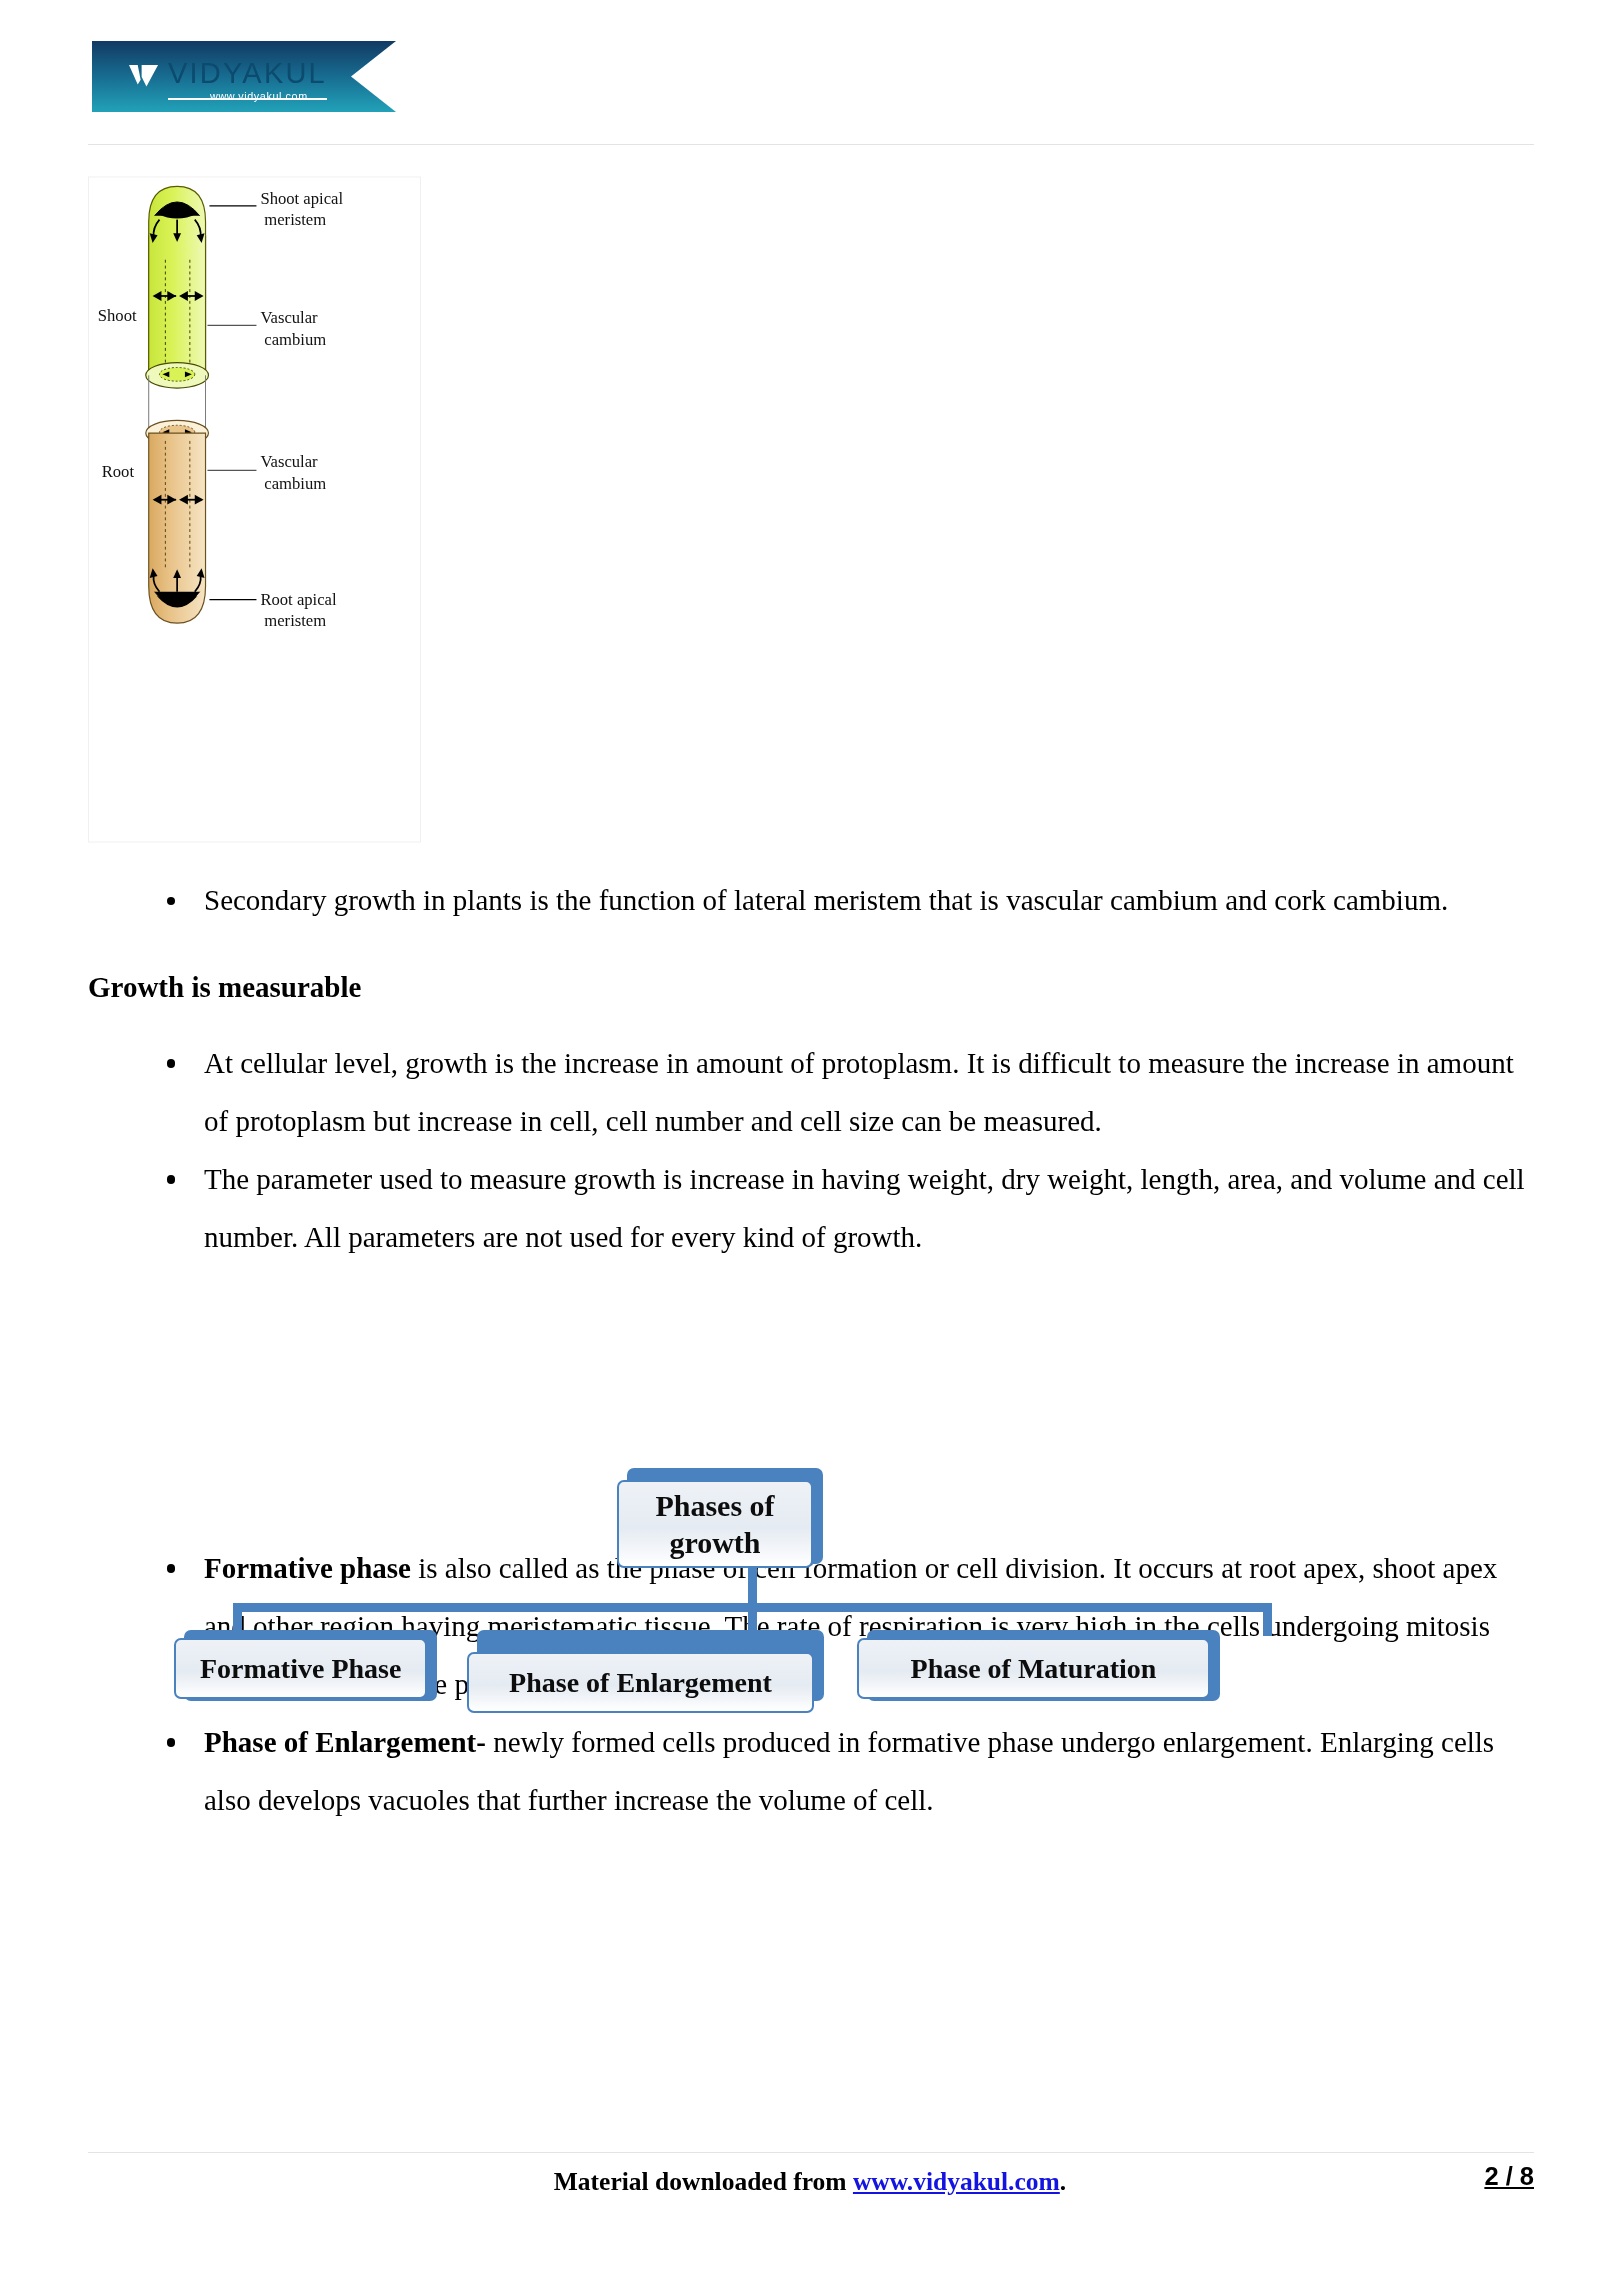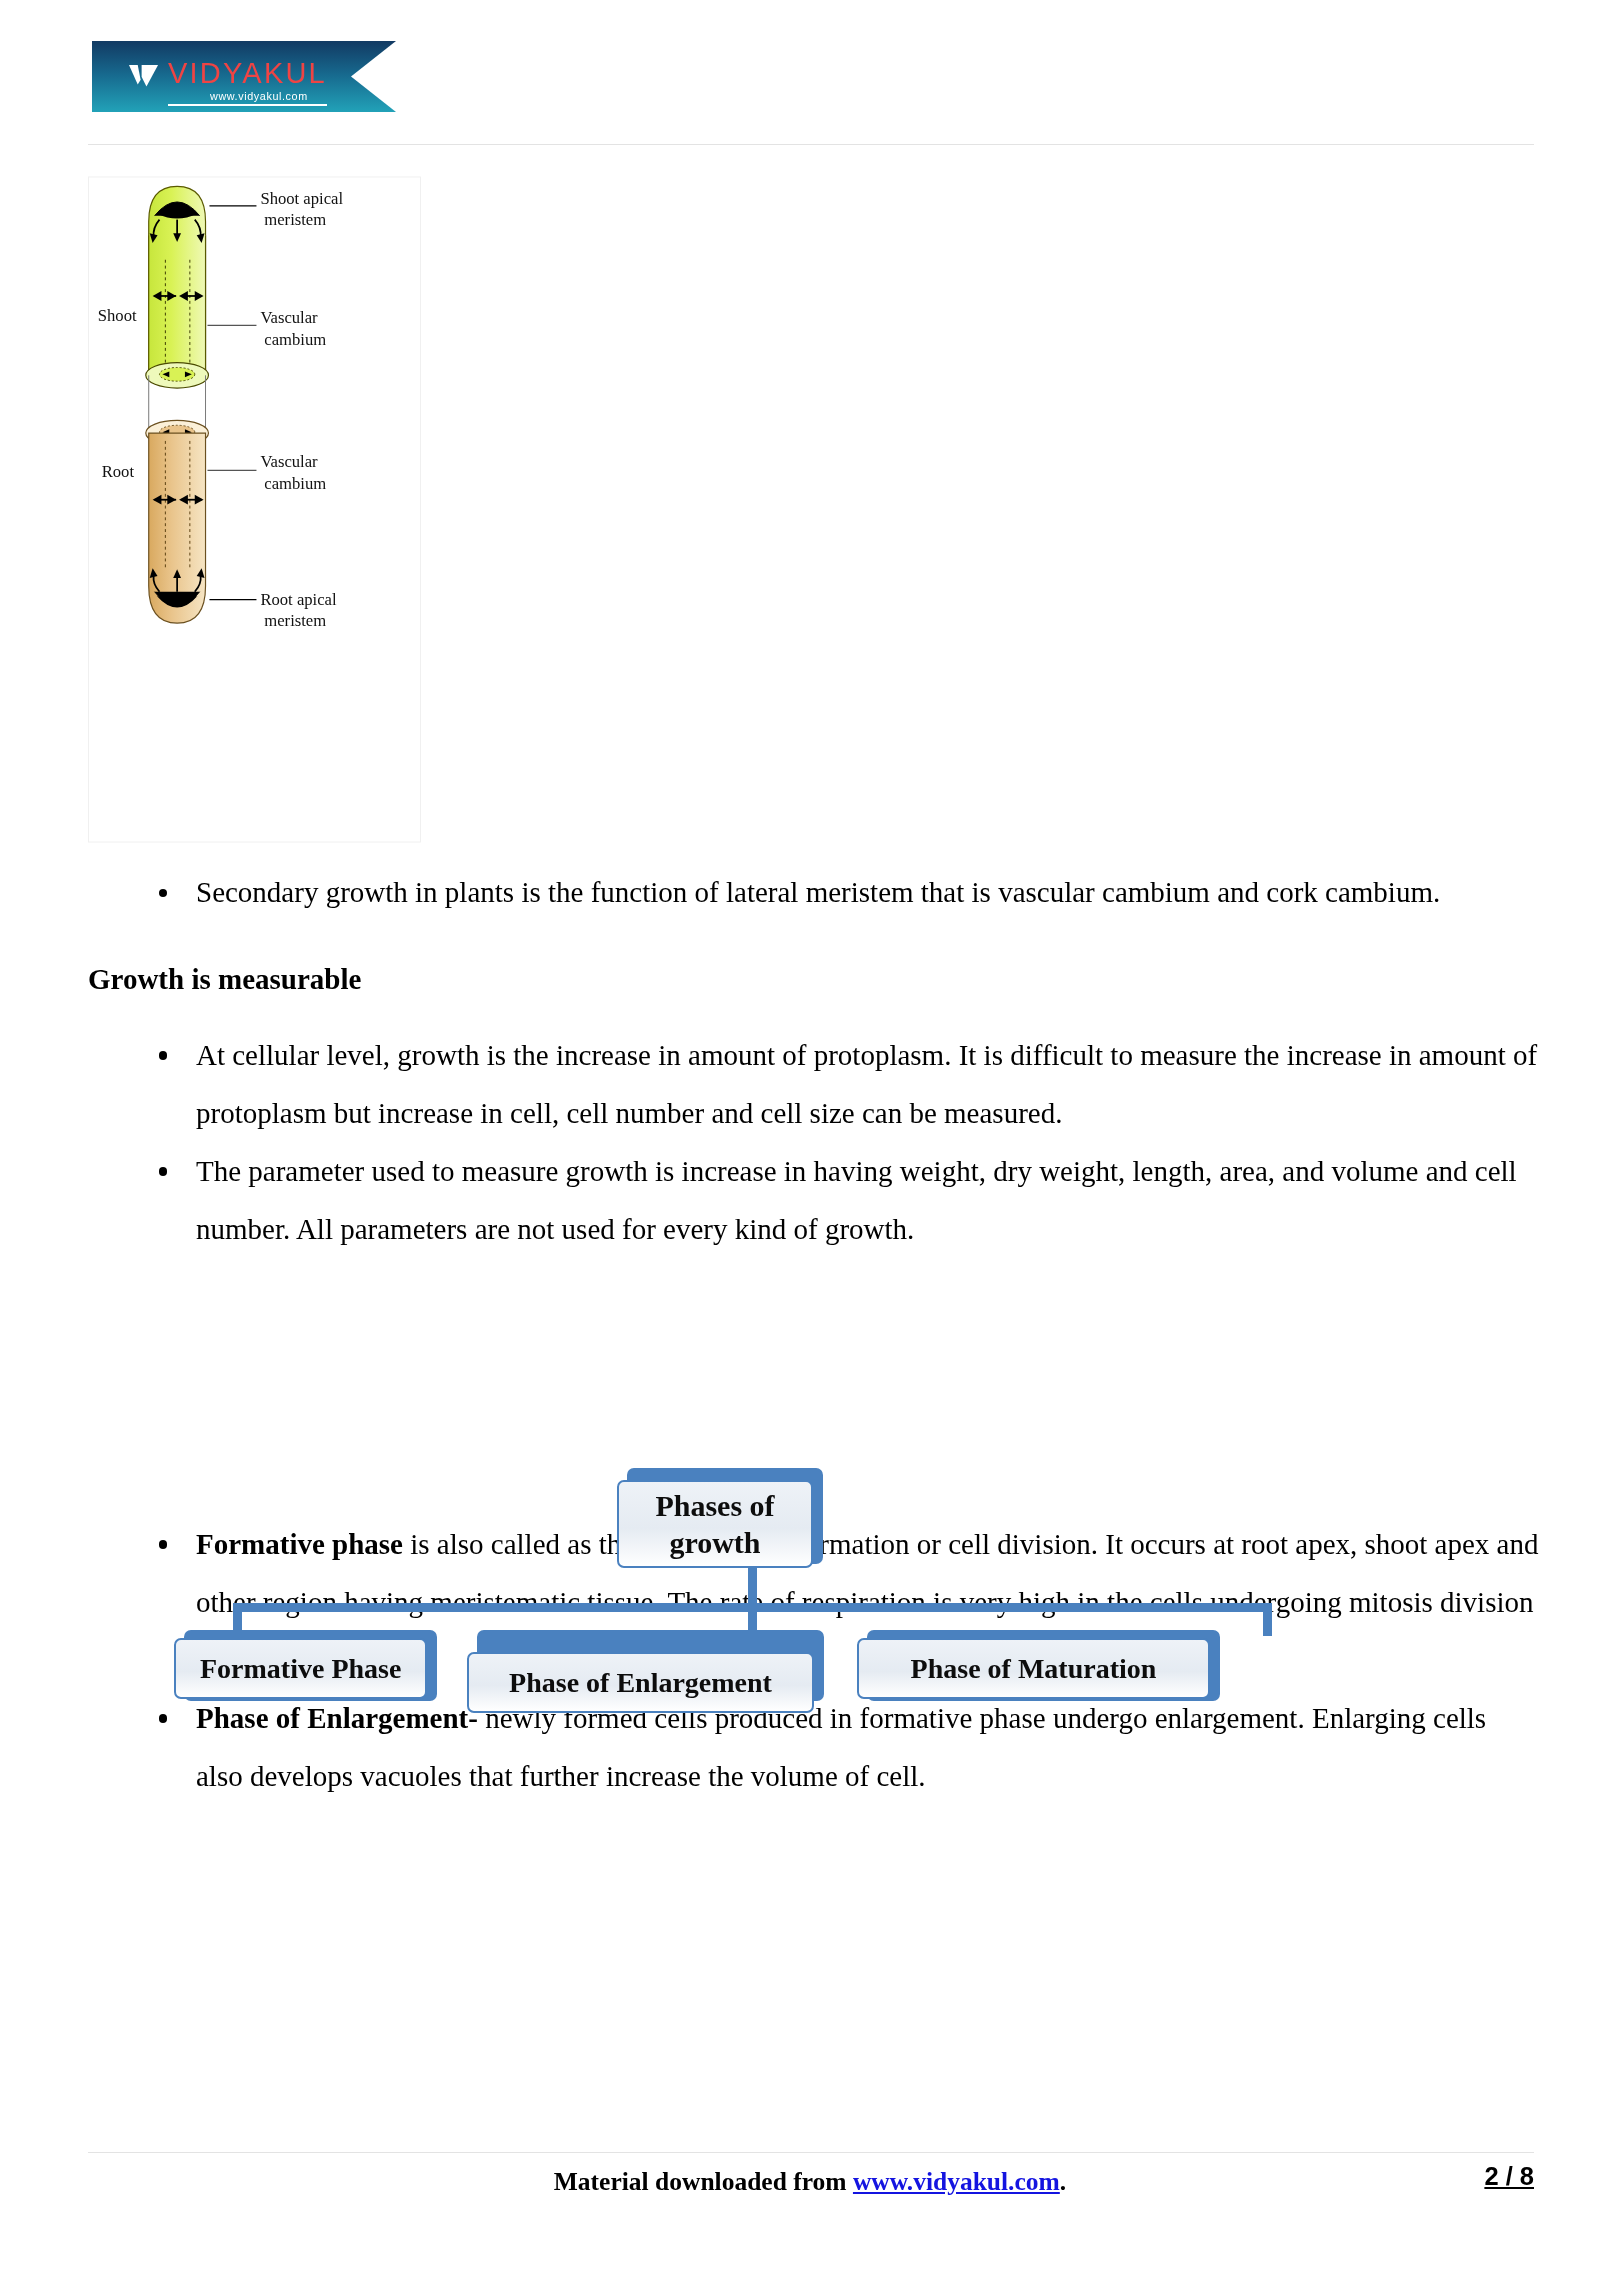--- a/index.html
+++ b/index.html
@@ -62,27 +62,27 @@
     position: absolute;
     left: 37px;
     top: 21.6px;
     width: 31px;
     height: 25.5px;
   }
   .logo-text {
     position: absolute;
     left: 76px;
     top: 15.7px;
-    color: #ef4444;
+    color: #0c4a6e;
     font-family: "Liberation Sans", sans-serif;
     font-size: 29px;
     letter-spacing: 2.2px;
     line-height: 33px;
     border-bottom: 2px solid #ffffff;
-    padding-bottom: 14px;
+    padding-bottom: 8px;
   }
   .logo-sub {
     position: absolute;
     left: 118px;
     top: 49px;
     color: #ffffff;
     font-family: "Liberation Sans", sans-serif;
     font-size: 10.8px;
     letter-spacing: 0.6px;
   }
@@ -107,21 +107,21 @@
 
   
   .content {
     position: absolute;
     left: 88px;
     top: 863px;
     width: 1451px;
   }
   ul.bullets {
     list-style: none;
-    margin: 0;
+    margin: 8px;
     padding: 0;
   }
   ul.bullets > li {
     position: relative;
     padding-left: 51px;
     margin: 0 0 0 57px;
     font-size: 29px;
     line-height: 58px;
     text-align: left;
   }

